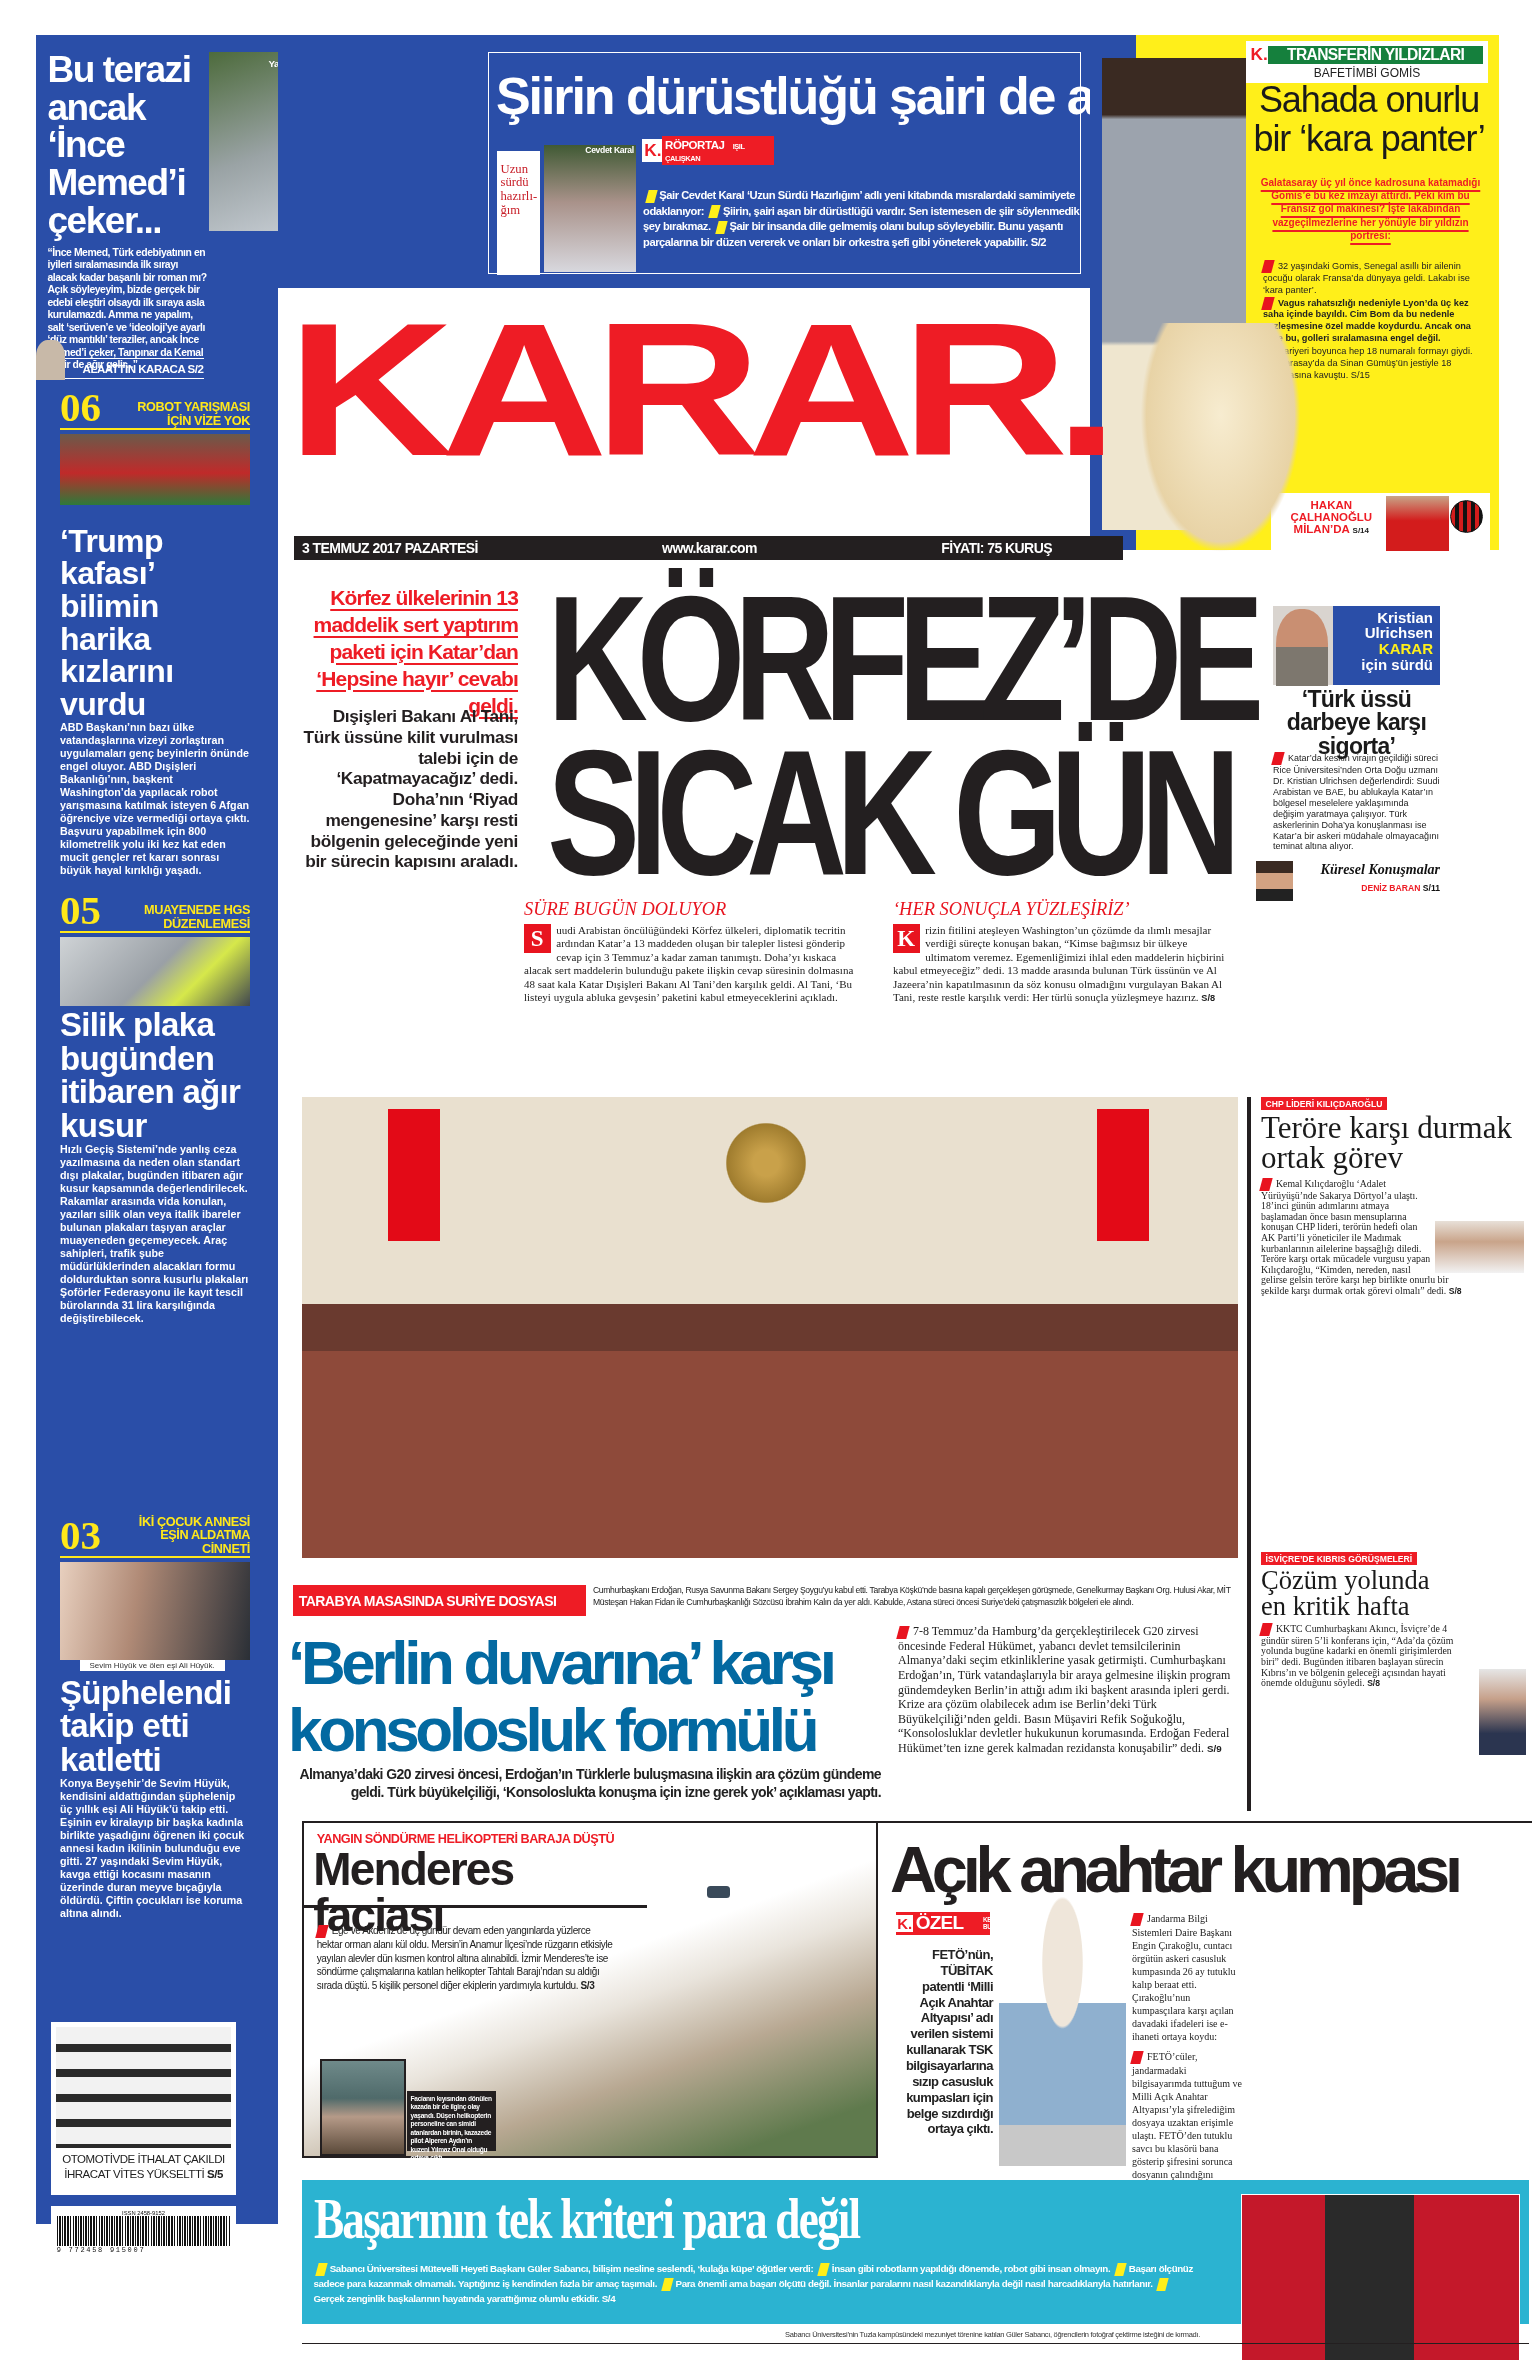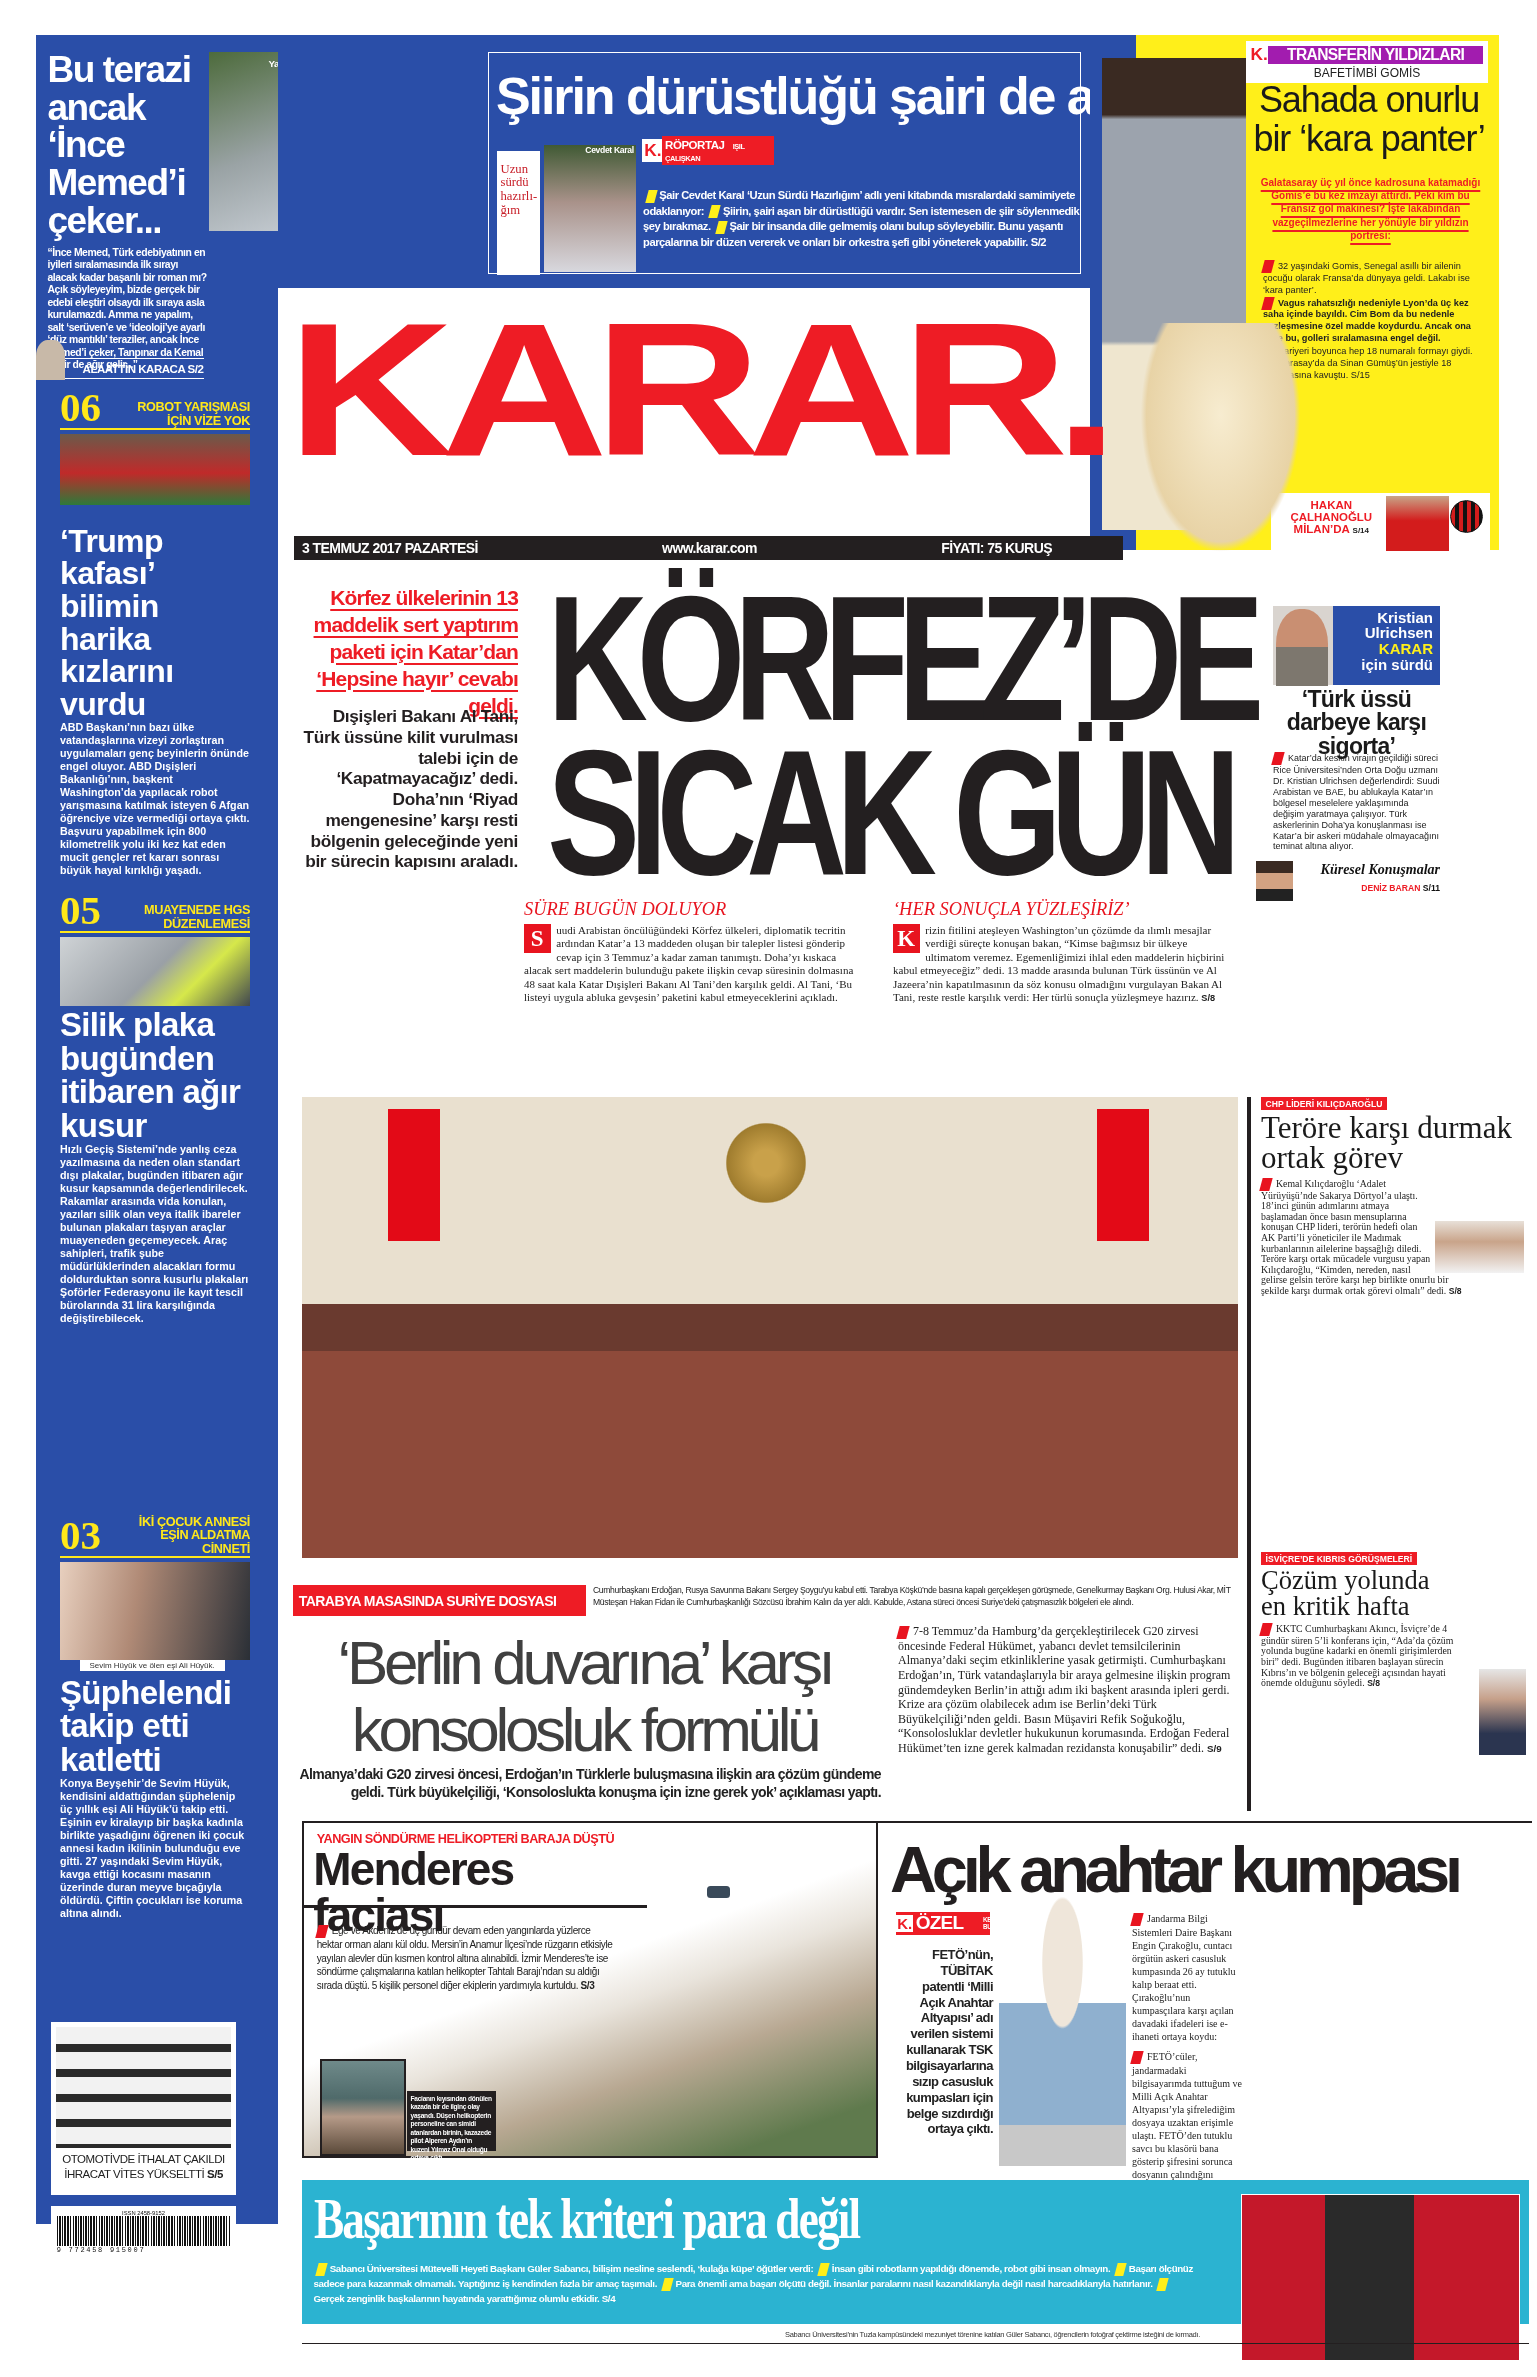--- a/index.html
+++ b/index.html
@@ -114,21 +114,21 @@
     <span class="ybullet"></span><span>Şair bir insanda dile gelmemiş olanı bulup söyleyebilir. Bunu yaşantı parçalarına bir düzen vererek ve onları bir orkestra şefi gibi yöneterek yapabilir. S/2</span>
   </div>
 </div>
 
 <div class="abs" style="left:1090px;top:35px;width:409px;height:515px;background:#ffef1a">
   <div class="abs" style="left:0;top:0;width:46px;height:515px;background:#2a4ea8"></div>
   <div class="abs photo" style="left:11.5px;top:23px;width:144px;height:472px;background:linear-gradient(180deg,#3a2a22 0 12%,#9ca3ad 13% 60%,#efe6cf 61%)"></div>
   <div class="abs" style="left:156px;top:5.8px;width:242px;background:#fff;padding:3.5px 4.6px 2.3px">
     <div style="display:flex;align-items:center">
       <span style="color:#ee1c25;font-weight:900;font-size:17.3px">K.</span>
-      <span class="cond" style="background:#a21caf;color:#fff;font-weight:bold;font-size:15.6px;padding:0 3.5px;flex:1;text-align:center">TRANSFERİN YILDIZLARI</span>
+      <span class="cond" style="background:#15803d;color:#fff;font-weight:bold;font-size:15.6px;padding:0 3.5px;flex:1;text-align:center">TRANSFERİN YILDIZLARI</span>
     </div>
     <div style="text-align:center;font-size:12px;color:#222;border-top:0;margin-top:1.2px">BAFETİMBİ GOMİS</div>
   </div>
   <div class="abs" style="left:158px;top:46px;width:242px;font-size:36px;line-height:1.08;color:#1a1a1a;text-align:center;letter-spacing:-0.03em">Sahada onurlu bir ‘kara panter’</div>
   <div class="abs u" style="left:164px;top:141px;width:233px;text-align:center;color:#ee1c25;font-weight:bold;font-size:10px;line-height:1.32">Galatasaray üç yıl önce kadrosuna katamadığı Gomis’e bu kez imzayı attırdı. Peki kim bu Fransız gol makinesi? İşte lakabından vazgeçilmezlerine her yönüyle bir yıldızın portresi:</div>
   <div class="abs" style="left:173px;top:225px;width:227px;font-size:9.2px;line-height:1.3;color:#222">
     <p><span class="bullet"></span><span>32 yaşındaki Gomis, Senegal asıllı bir ailenin çocuğu olarak Fransa’da dünyaya geldi. Lakabı ise ‘kara panter’.</span></p>
     <p style="font-weight:bold"><span class="bullet"></span><span>Vagus rahatsızlığı nedeniyle Lyon’da üç kez saha içinde bayıldı. Cim Bom da bu nedenle sözleşmesine özel madde koydurdu. Ancak ona göre bu, golleri sıralamasına engel değil.</span></p>
     <p><span class="bullet"></span><span>Kariyeri boyunca hep 18 numaralı formayı giydi. Galatarasay’da da Sinan Gümüş’ün jestiyle 18 numarasına kavuştu. S/15</span></p>
   </div>
@@ -185,21 +185,21 @@
 </div>
 
 <div class="abs photo" style="left:302px;top:1097px;width:936px;height:461px;background:linear-gradient(180deg,#e9e0cf 0 45%,#6a3a2f 45% 55%,#8e4a3a 55%)">
   <div class="abs" style="left:86px;top:11.5px;width:52px;height:132px;background:#e30a17"></div>
   <div class="abs" style="left:795px;top:11.5px;width:52px;height:132px;background:#e30a17"></div>
   <div class="abs" style="left:415px;top:23px;width:98px;height:86px;border-radius:50%;background:radial-gradient(circle,#c9a14a 20%,#9f7c2e 60%,transparent 62%)"></div>
 </div>
 <div class="abs cond" style="left:293px;top:1585px;width:293px;height:31px;background:#ee1c25;color:#fff;font-weight:bold;font-size:14px;display:flex;align-items:center;padding-left:5.8px">TARABYA MASASINDA SURİYE DOSYASI</div>
 <div class="abs cond" style="left:593px;top:1585px;width:645px;font-size:8.6px;line-height:1.35;color:#222">Cumhurbaşkanı Erdoğan, Rusya Savunma Bakanı Sergey Şoygu’yu kabul etti. Tarabya Köşkü’nde basına kapalı gerçekleşen görüşmede, Genelkurmay Başkanı Org. Hulusi Akar, MİT Müsteşarı Hakan Fidan ile Cumhurbaşkanlığı Sözcüsü İbrahim Kalın da yer aldı. Kabulde, Astana süreci öncesi Suriye’deki çatışmasızlık bölgeleri ele alındı.</div>
 
-<div class="abs" style="left:288px;top:1630px;width:593px;text-align:center;font-weight:400;font-size:62px;line-height:1.08;color:#404040;letter-spacing:-0.07em">‘Berlin duvarına’ karşı konsolosluk formülü</div>
+<div class="abs" style="left:288px;top:1630px;width:593px;text-align:left;font-weight:700;font-size:62px;line-height:1.08;color:#0369a1;letter-spacing:-0.07em">‘Berlin duvarına’ karşı konsolosluk formülü</div>
 <div class="abs cond" style="left:288px;top:1765px;width:593px;text-align:right;font-weight:bold;font-size:14px;line-height:1.32;color:#222">Almanya’daki G20 zirvesi öncesi, Erdoğan’ın Türklerle buluşmasına ilişkin ara çözüm gündeme geldi. Türk büyükelçiliği, ‘Konsoloslukta konuşma için izne gerek yok’ açıklaması yaptı.</div>
 <div class="abs serif" style="left:898px;top:1624px;width:334px;font-size:12px;line-height:1.22;color:#222">
   <span class="bullet"></span><span>7-8 Temmuz’da Hamburg’da gerçekleştirilecek G20 zirvesi öncesinde Federal Hükümet, yabancı devlet temsilcilerinin Almanya’daki seçim etkinliklerine yasak getirmişti. Cumhurbaşkanı Erdoğan’ın, Türk vatandaşlarıyla bir araya gelmesine ilişkin program gündemdeyken Berlin’in attığı adım iki başkent arasında ipleri gerdi. Krize ara çözüm olabilecek adım ise Berlin’deki Türk Büyükelçiliği’nden geldi. Basın Müşaviri Refik Soğukoğlu, “Konsolosluklar devletler hukukunun korumasında. Erdoğan Federal Hükümet’ten izne gerek kalmadan rezidansta konuşabilir” dedi.</span>
   <b style="font-family:'Liberation Sans',sans-serif;font-size:9.8px">S/9</b>
 </div>
 
 <div class="abs" style="left:1247px;top:1097px;width:3.5px;height:714px;background:#231f20"></div>
 <div class="abs" style="left:1261px;top:1097px;width:276px">
   <div style="display:inline-block;background:#ee1c25;color:#fff;font-weight:bold;font-size:8.6px;padding:1.7px 4.6px">CHP LİDERİ KILIÇDAROĞLU</div>
   <div class="serif" style="font-size:31px;line-height:0.98;color:#1a1a1a;margin-top:2.3px">Teröre karşı durmak ortak görev</div>

